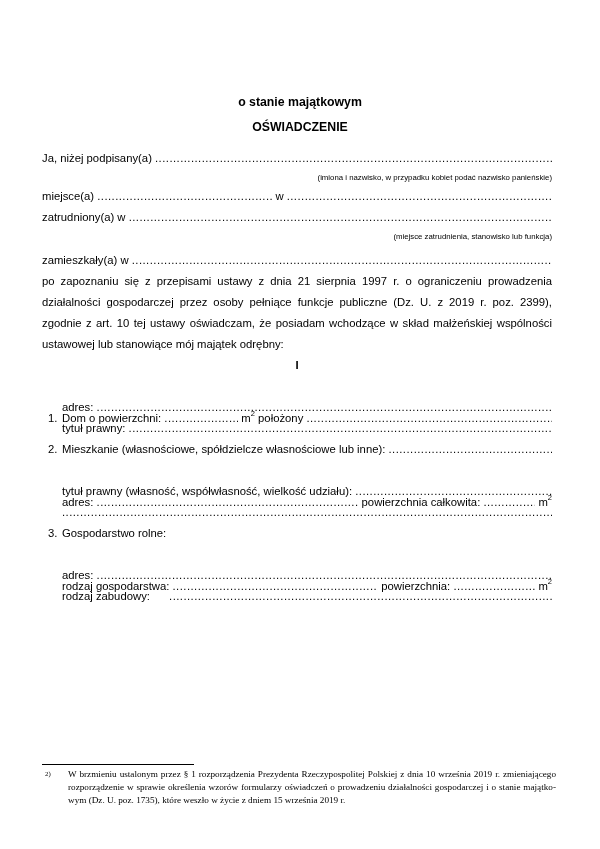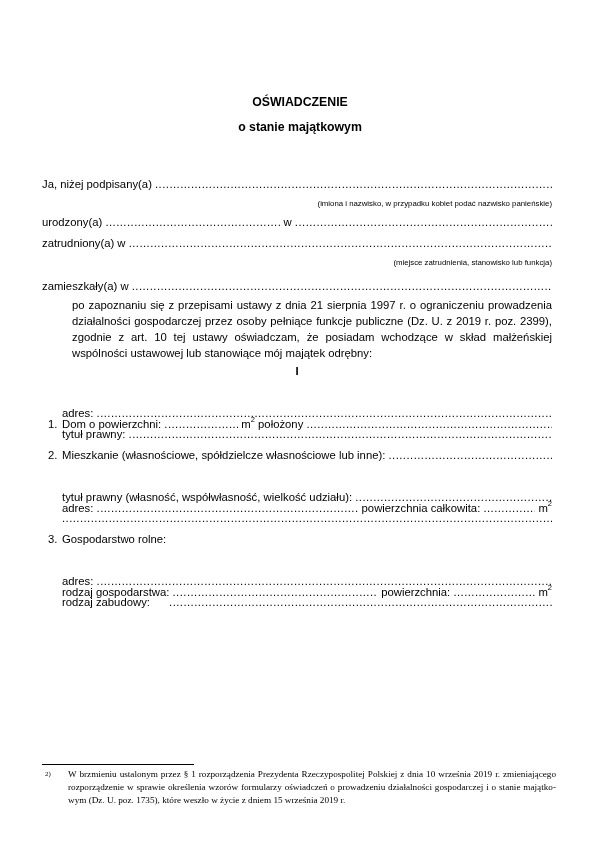--- a/index.html
+++ b/index.html
@@ -3,28 +3,28 @@
 <meta charset="utf-8">
 <style>
   html,body{margin:0;padding:0;background:#ffffff;}
   body{width:600px;height:849px;font-family:"Liberation Sans","DejaVu Sans",sans-serif;color:#000;}
   .page{position:relative;width:600px;height:849px;overflow:hidden;background:#fff;}
 
   .title-block{position:absolute;top:90px;left:0;width:600px;text-align:center;
     font-size:12.3px;font-weight:bold;}
   .title-block .tline{line-height:25px;}
 
-  .form{position:absolute;top:174px;left:42px;width:510px;font-size:11.3px;}
+  .form{position:absolute;top:148px;left:42px;width:510px;font-size:11.3px;}
   .row{display:flex;align-items:baseline;line-height:21px;height:21px;}
   .lbl{white-space:pre;flex:0 0 auto;}
   .dots{flex:1 1 auto;overflow:hidden;white-space:nowrap;letter-spacing:0.45px;}
   .dots.fw{flex:0 0 auto;}
   .caption{text-align:right;font-size:7.8px;line-height:17px;height:17px;}
   .spacer{height:5px;}
-  .para{text-align:justify;line-height:16px;margin-left:30px;}
+  .para{text-align:justify;line-height:21px;}
   .numeral{text-align:center;font-weight:bold;line-height:21px;height:21px;}
 
   .li-num{flex:0 0 20px;padding-left:6px;box-sizing:border-box;white-space:pre;}
   .indent{padding-left:20px;}
   .gap-after{padding-right:16px;}
 
   .unit{white-space:pre;padding-left:3px;flex:0 0 auto;margin-top:32px;}
   sup.exp{font-size:7.5px;position:relative;top:-1px;line-height:0;}
 
   .footnote{position:absolute;top:764px;left:42px;width:514px;
@@ -33,34 +33,34 @@
   .fn-body{position:relative;padding-left:26px;line-height:13px;}
   .fn-marker{position:absolute;left:3px;top:-1px;font-size:6.8px;}
   .fn-line.just{text-align:justify;text-align-last:justify;}
 </style>
 </head>
 <body>
 
 <div class="page">
 
   <div class="title-block">
+    <div class="tline">o stanie majątkowym</div>
     <div class="tline">OŚWIADCZENIE</div>
-    <div class="tline">o stanie majątkowym</div>
   </div>
 
   <div class="form">
 
     <div class="row">
       <span class="lbl">Ja, niżej podpisany(a) </span>
       <span class="dots"><span>........................................................................................................................................................................................................</span></span>
     </div>
     <div class="caption">(imiona i nazwisko, w przypadku kobiet podać nazwisko panieńskie)</div>
 
     <div class="row">
-      <span class="lbl">urodzony(a) </span>
+      <span class="lbl">miejsce(a) </span>
       <span class="dots fw" style="width:175px"><span>........................................................................................................................................................................................................</span></span>
       <span class="lbl"> w </span>
       <span class="dots"><span>........................................................................................................................................................................................................</span></span>
     </div>
 
     <div class="row">
       <span class="lbl">zatrudniony(a) w </span>
       <span class="dots"><span>........................................................................................................................................................................................................</span></span>
     </div>
     <div class="caption">(miejsce zatrudnienia, stanowisko lub funkcja)</div>

